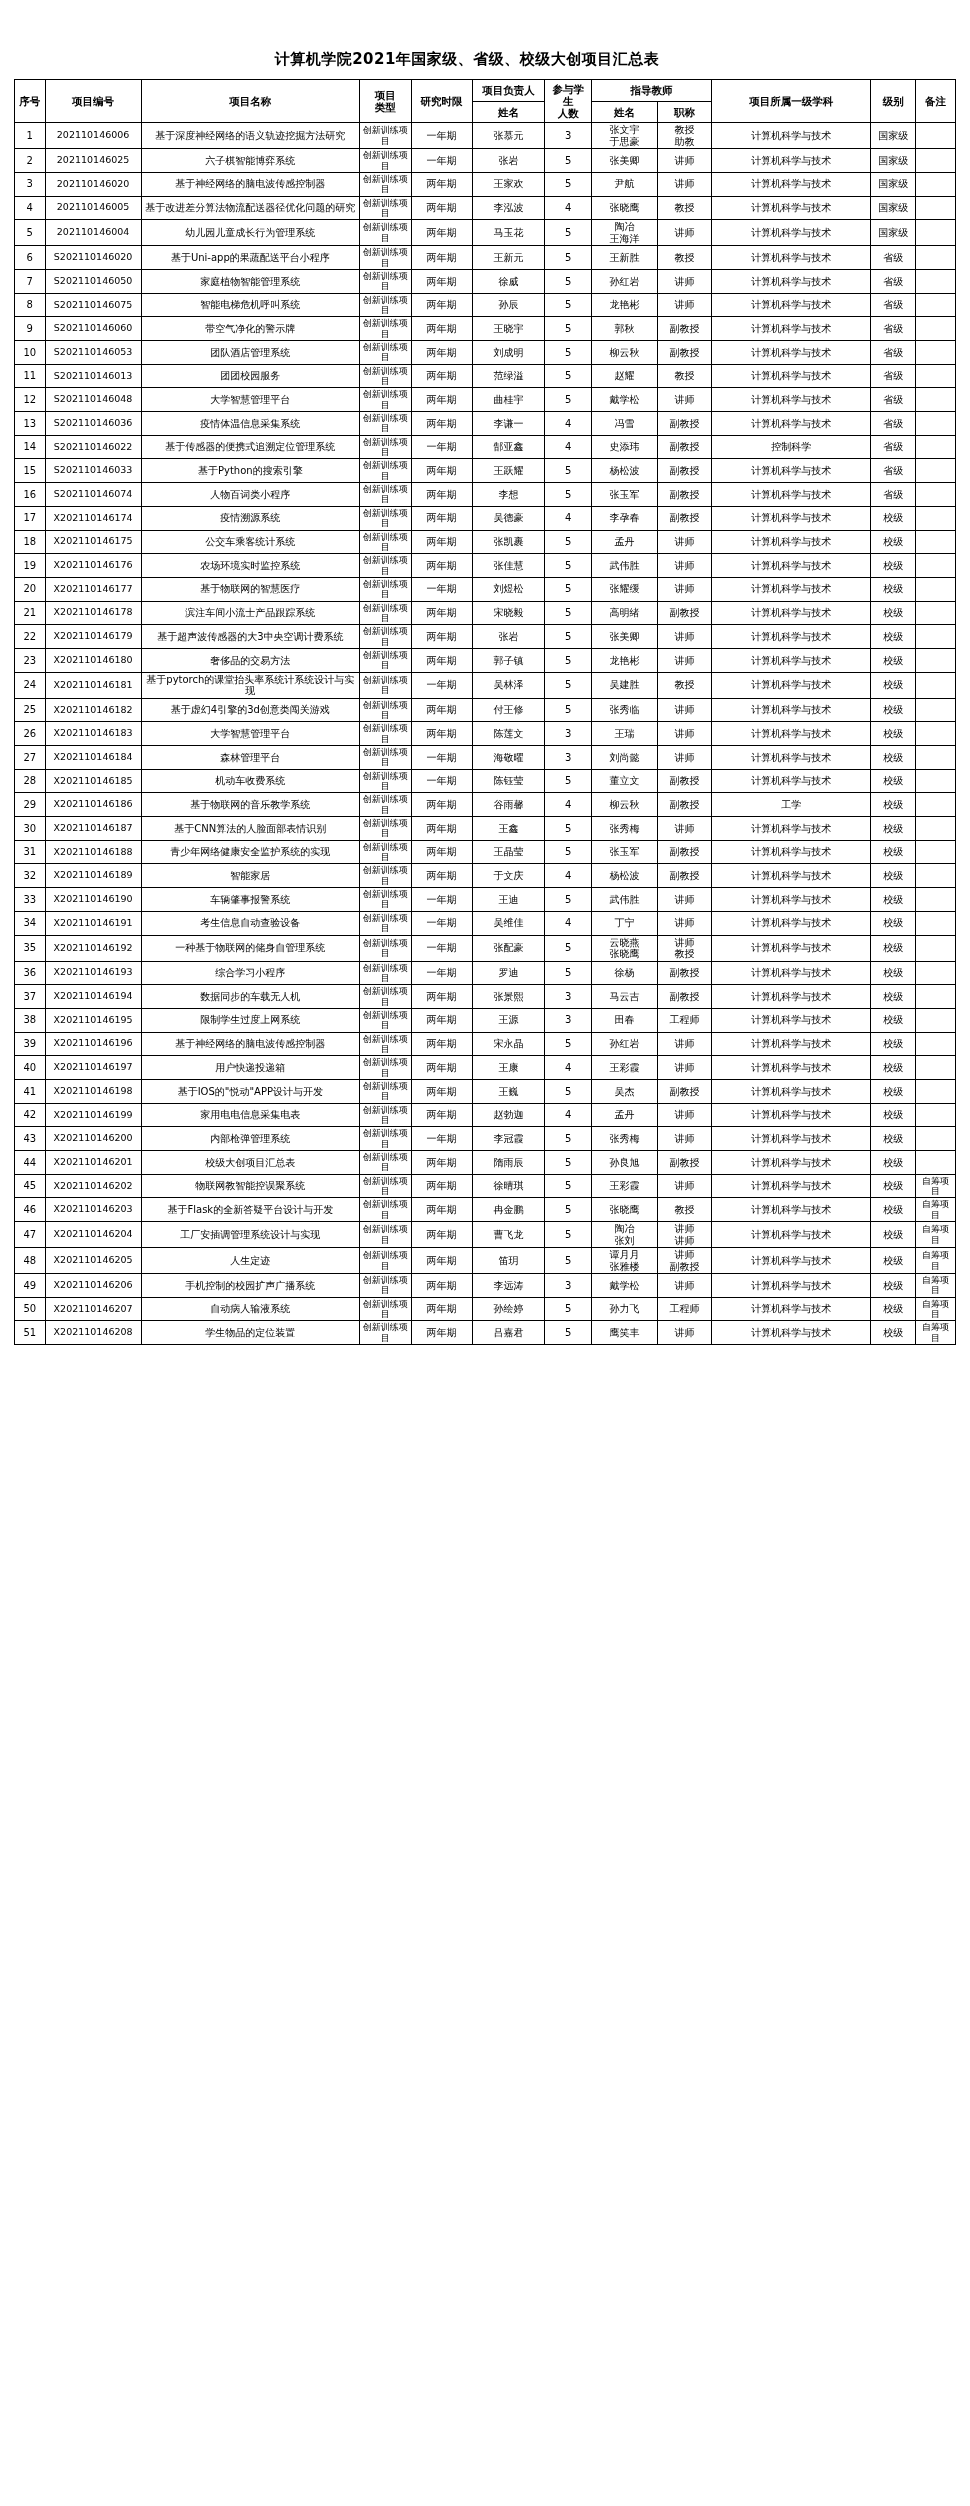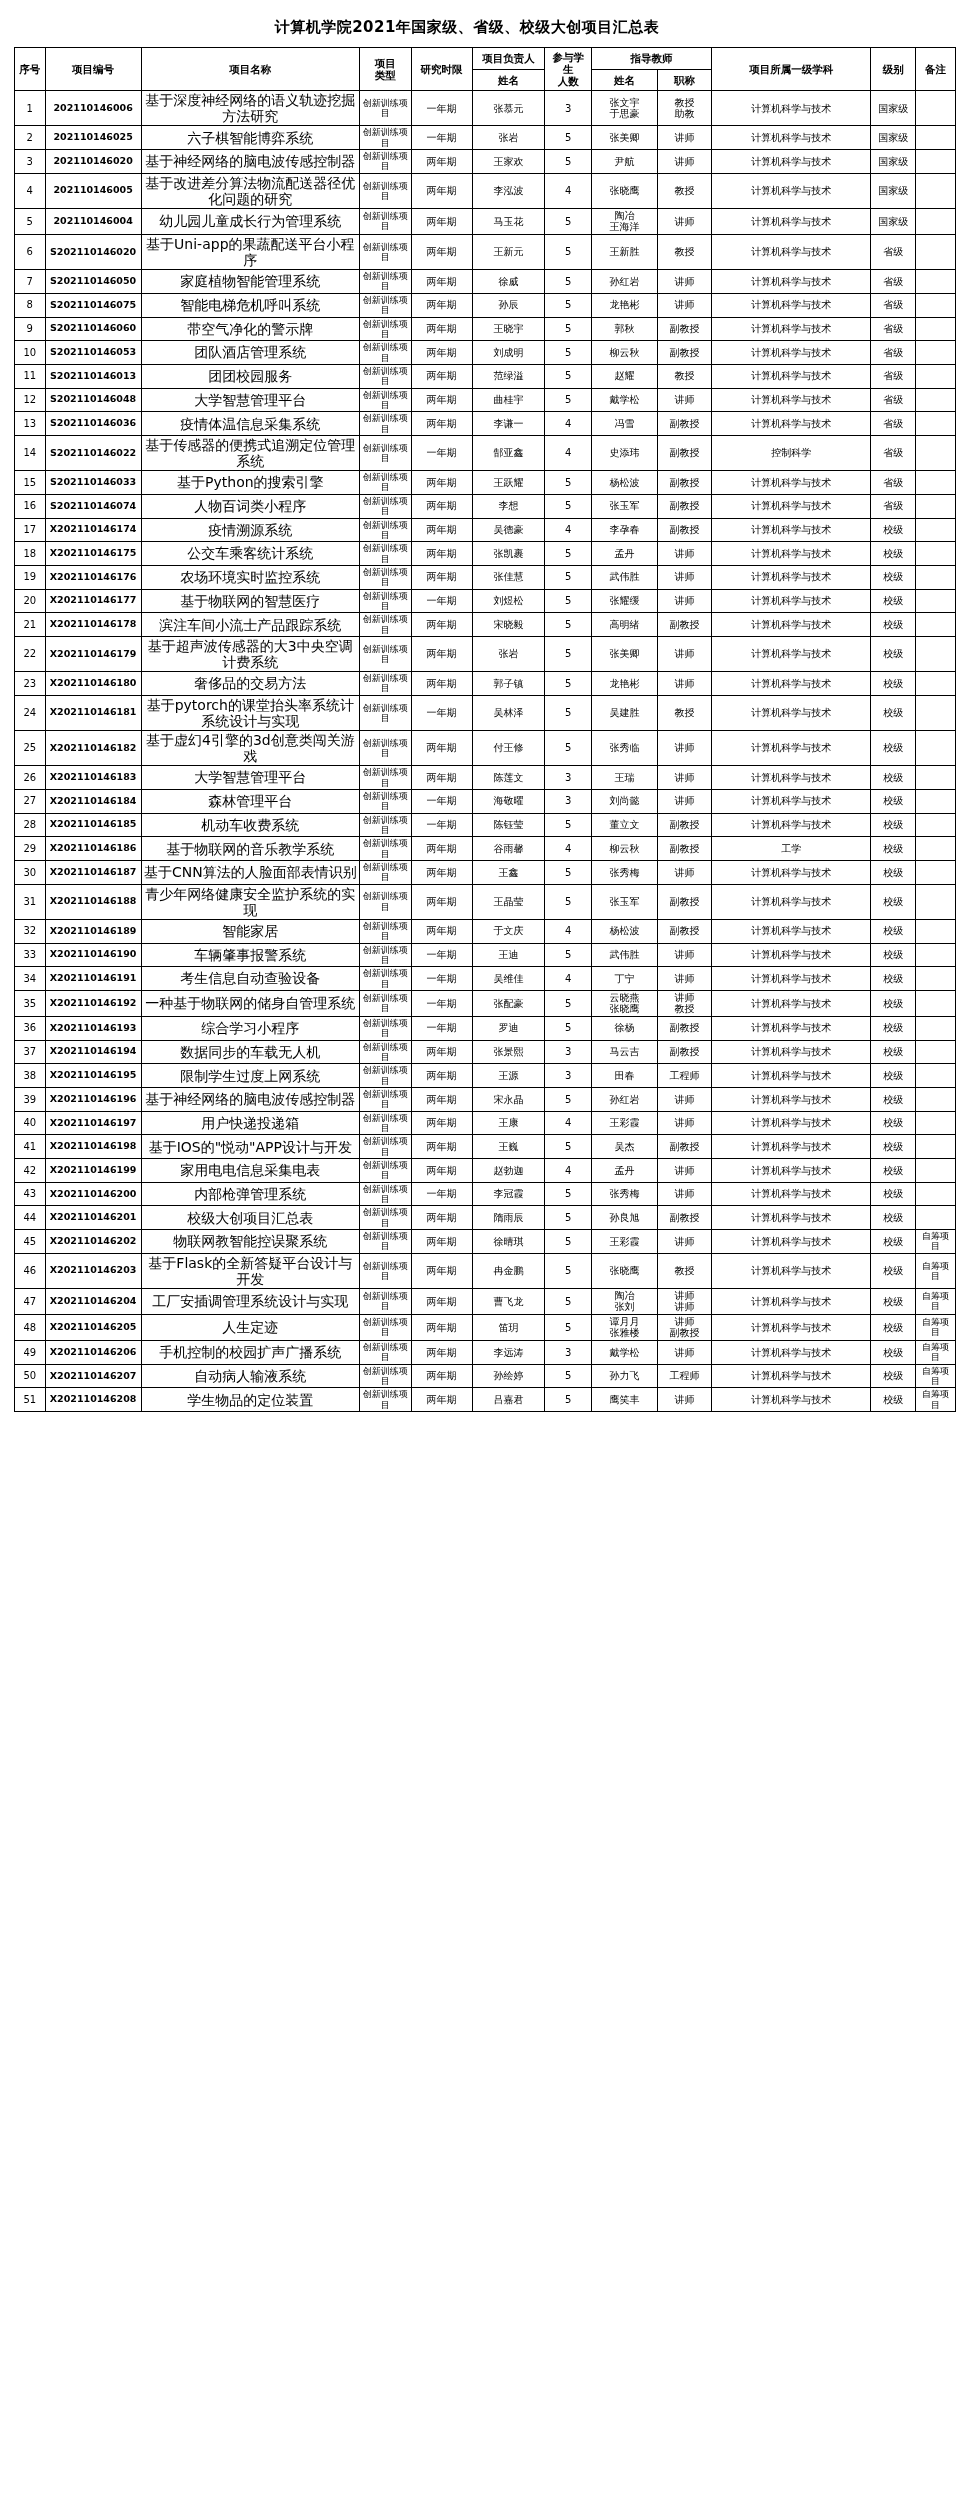--- a/index.html
+++ b/index.html
@@ -2,21 +2,21 @@
 <html><head>
 <meta charset="utf-8">
 <style>
   html,body{margin:0;padding:0;background:#ffffff;}
   body{
     width:970px;
     font-family:"DejaVu Sans","Liberation Sans",sans-serif;
     color:#000;
     -webkit-font-smoothing:none;
   }
-  .page{width:932px;box-sizing:border-box;padding:14px 12px 10px 14px;}
+  .page{width:932px;box-sizing:border-box;padding:14px 12px 10px 14px;margin-top:32px;}
   .doc-title{
     text-align:center;
     font-size:15px;
     font-weight:bold;
     letter-spacing:0.5px;
     margin:4px 0 10px 0;
   }
   table.main{
     border-collapse:collapse;
     width:942px;
@@ -29,23 +29,23 @@
     text-align:center;
     vertical-align:middle;
     line-height:1.15;
     word-break:break-all;
   }
   table.main thead th{
     font-weight:bold;
     font-size:10.5px;
     padding:3px 2px;
   }
-  td.c-name{font-size:14px;}
+  td.c-name{font-size:10px;}
   td.c-type{font-size:9px;line-height:1.1;}
-  td.c-code{font-size:9.5px;font-weight:bold;}
+  td.c-code{font-size:9.5px;}
   .sub-line{display:block;}
   
   col.w-idx{width:26px;}
   col.w-code{width:82px;}
   col.w-name{width:186px;}
   col.w-type{width:44px;}
   col.w-dur{width:52px;}
   col.w-leader{width:62px;}
   col.w-cnt{width:40px;}
   col.w-tname{width:56px;}

